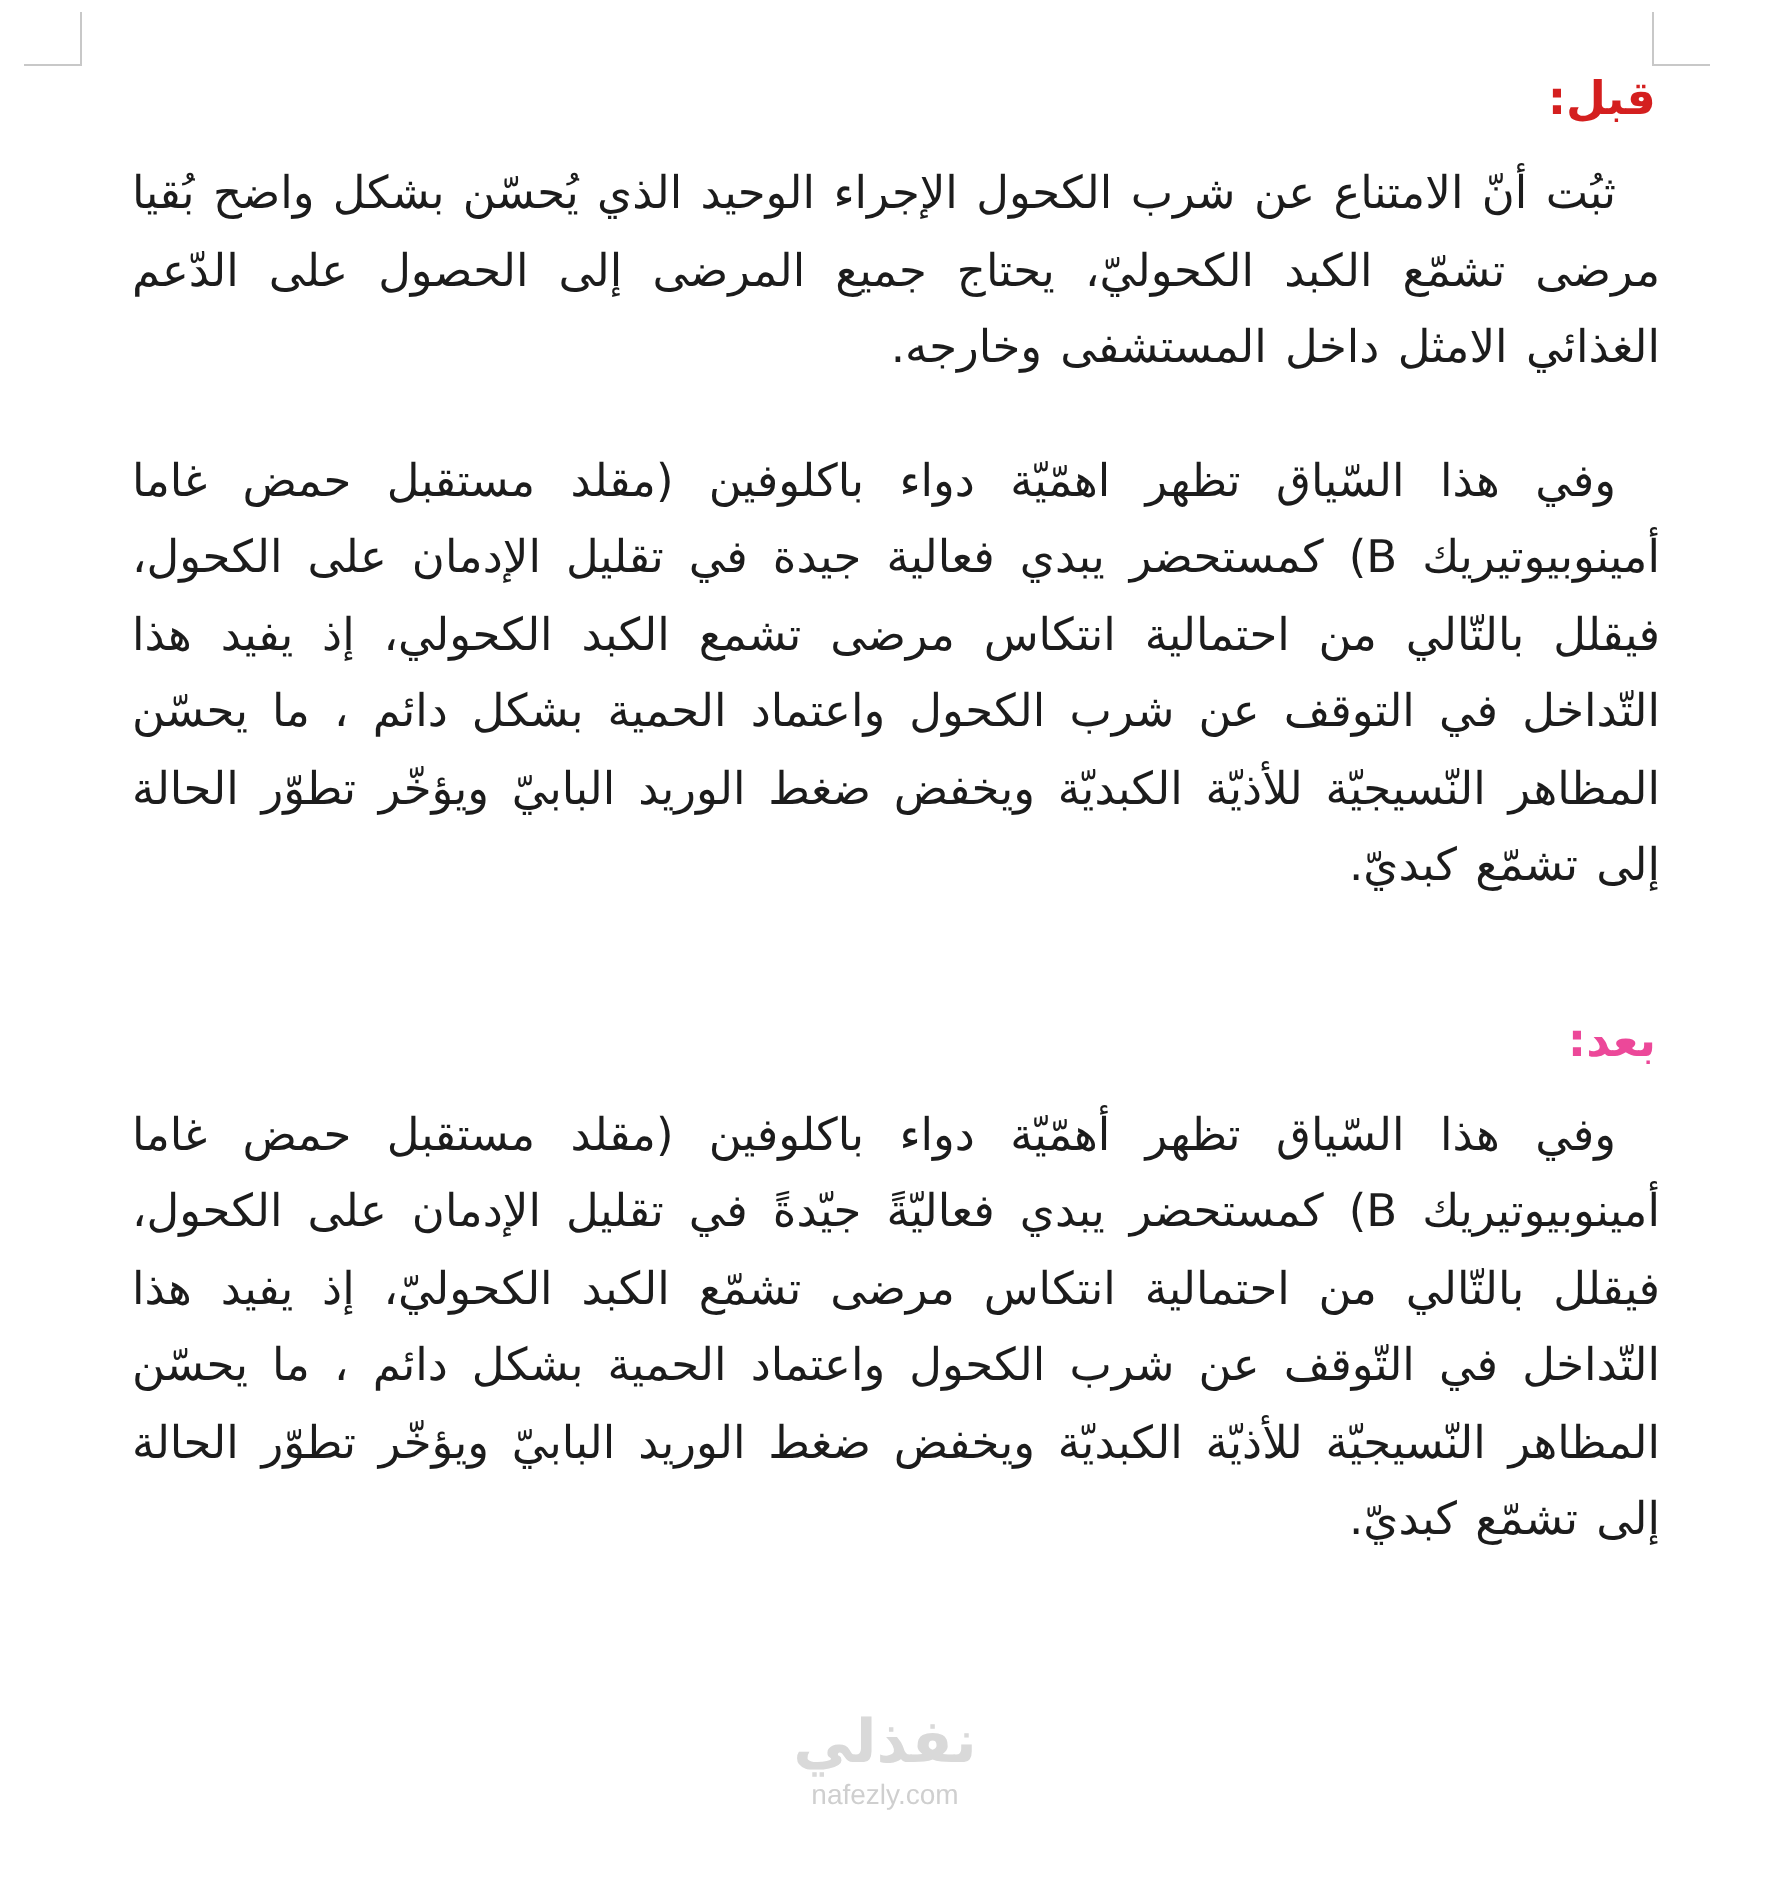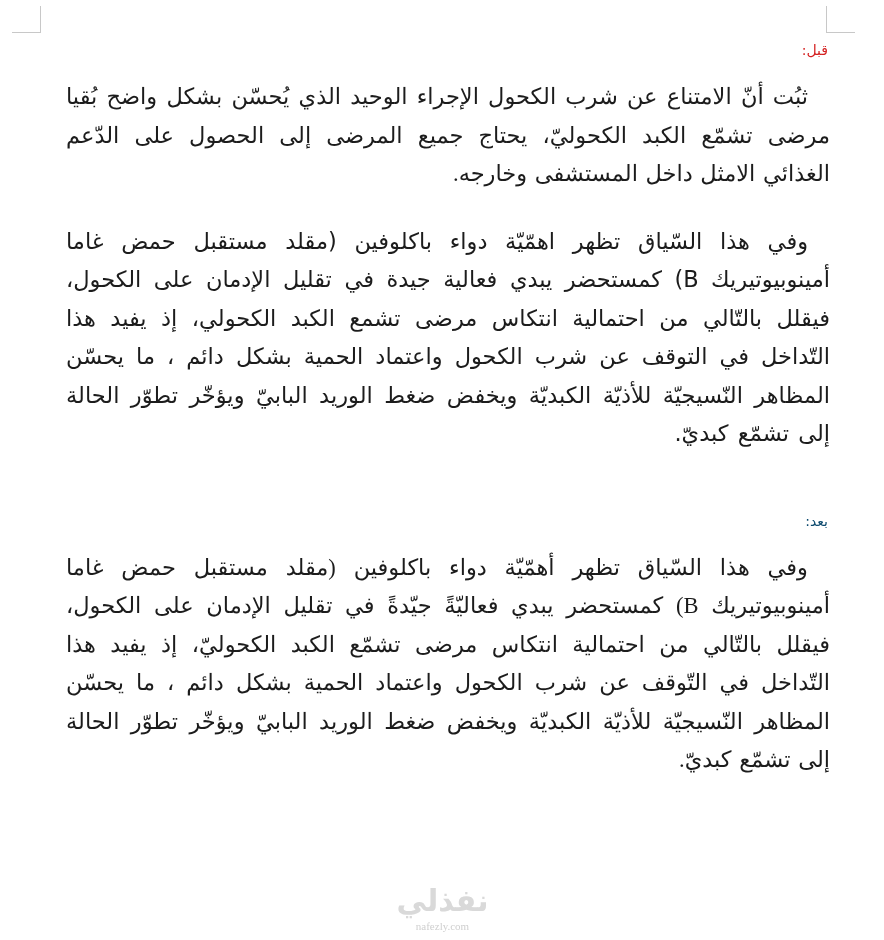--- a/index.html
+++ b/index.html
@@ -33,59 +33,59 @@
     }
     .page {
       position: absolute;
       left: 66px;
       top: 30px;
       width: 764px;
       direction: rtl;
       color: #1c1c1c;
     }
     .heading {
-      font-weight: normal;
-      font-size: 14px;
+      font-weight: bold;
+      font-size: 23px;
       line-height: 40px;
       margin: 0;
       text-align: right;
       padding-right: 2px;
     }
     .heading.before { color: #d41f1f; }
-    .heading.after { color: #0c4a6e; margin-top: 48px; }
+    .heading.after { color: #ec4899; margin-top: 48px; }
     .para {
       font-size: 22.5px;
       line-height: 38.5px;
       margin: 0;
       text-align: justify;
       text-align-last: right;
       text-indent: 22px;
       word-spacing: 2px;
     }
     .para + .para { margin-top: 28px; }
-    .heading + .para { margin-top: 8px; font-family: Liberation Serif, serif; }
+    .heading + .para { margin-top: 8px; }
     .watermark {
       position: absolute;
       left: 385px;
-      top: 884px;
+      top: 855px;
       width: 115px;
       text-align: center;
       color: #d9d9d9;
       pointer-events: none;
     }
     .watermark .wm-logo {
       font-family: "DejaVu Sans", sans-serif;
       font-weight: bold;
       font-size: 30px;
       line-height: 34px;
       direction: rtl;
     }
     .watermark .wm-url {
-      font-family: Liberation Serif, serif;
-      font-size: 11px;
+      font-family: Liberation Sans, sans-serif;
+      font-size: 14px;
       line-height: 16px;
       color: #cfcfcf;
     }
   </style>
 </head>
 <body>
 
 <div class="corner corner-tl"></div>
 <div class="corner corner-tr"></div>
 

